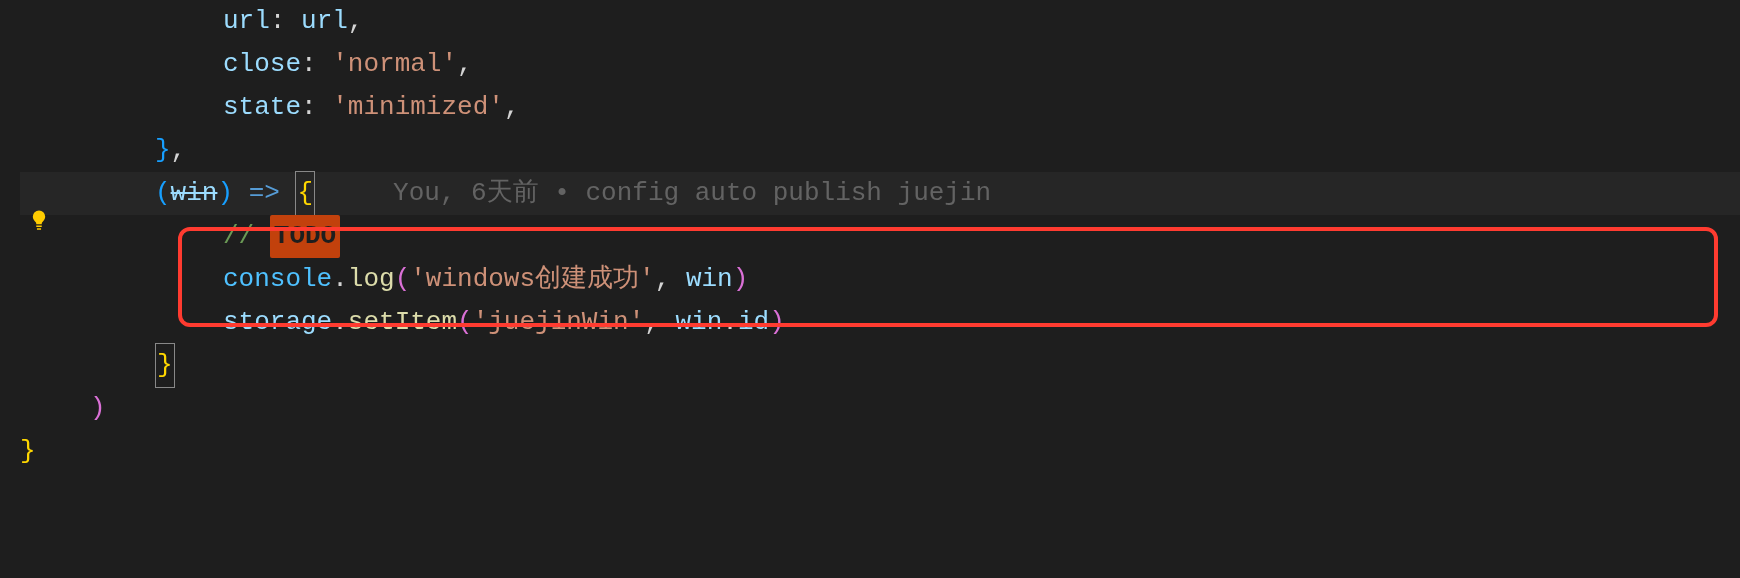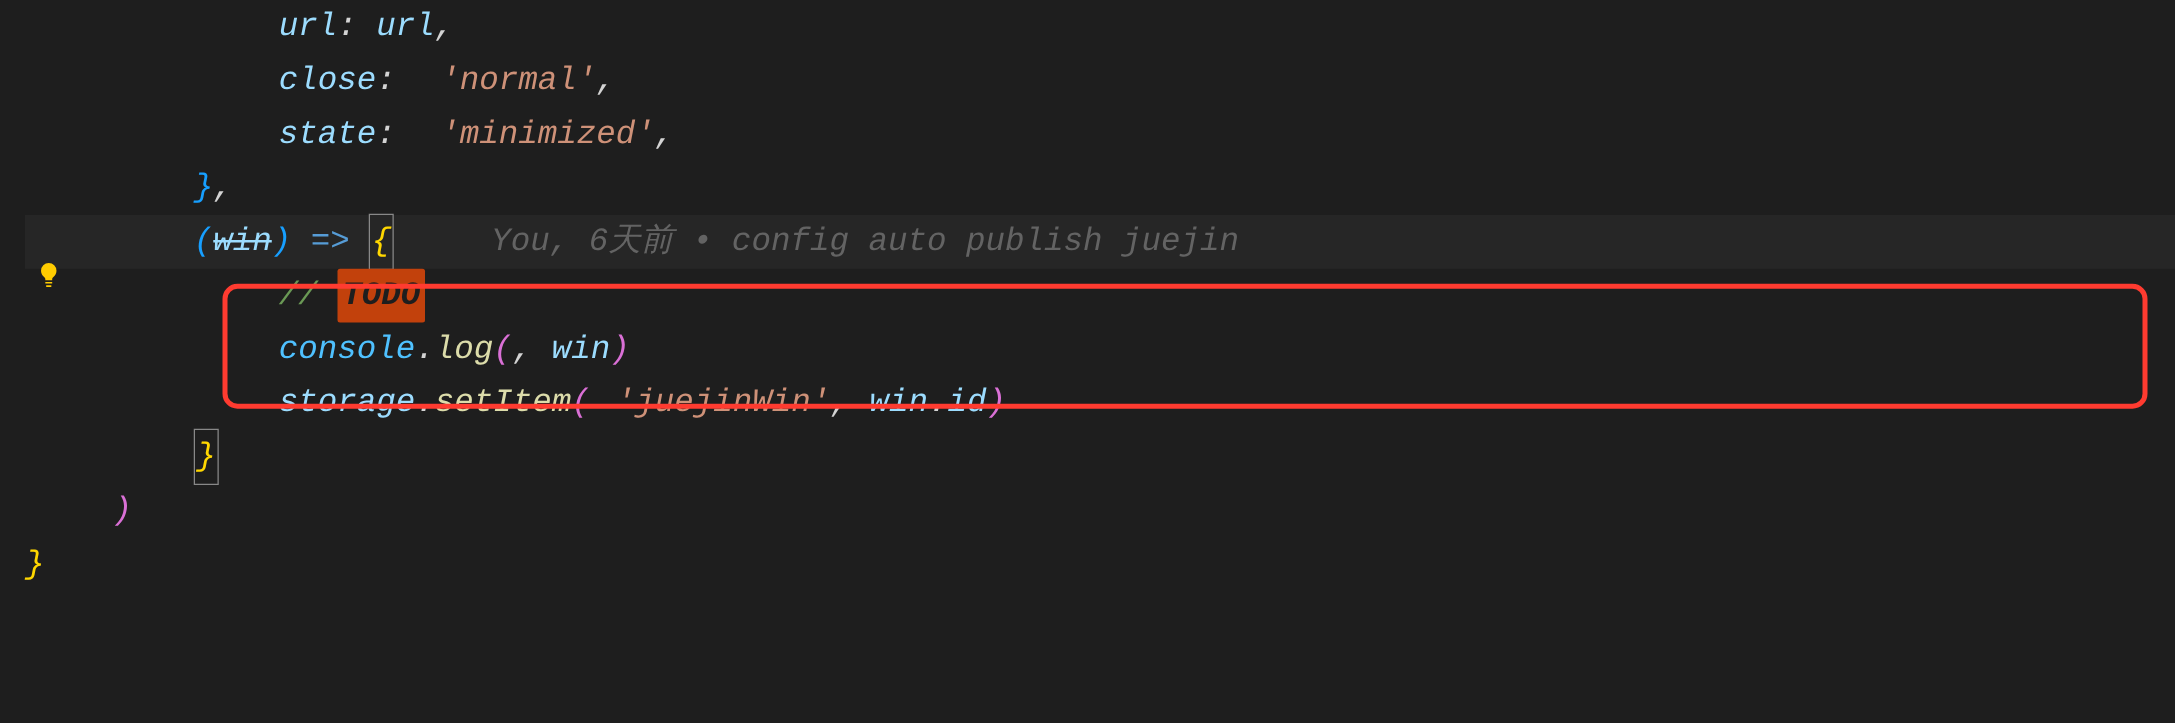--- a/index.html
+++ b/index.html
@@ -17,21 +17,20 @@
       width: 1740px;
       height: 578px;
       overflow: hidden;
       position: relative;
     }
     
     .editor {
       padding-top: 0;
       padding-left: 20px;
       position: relative;
-      font-style: italic;
     }
     
     .code-line {
       white-space: pre;
       position: relative;
       height: 43px;
       display: flex;
       align-items: center;
     }
     
@@ -55,21 +54,21 @@
       width: 1540px;
       height: 100px;
       border: 4px solid #ff3b30;
       border-radius: 12px;
       pointer-events: none;
       z-index: 5;
     }
     
     
     .c-property { color: #9cdcfe; }
-    .c-string { color: #ce9178; margin-left: 20px; }
+    .c-string { color: #ce9178; }
     .c-punct { color: #d4d4d4; }
     .c-brace-yellow { color: #ffd700; }
     .c-brace-blue { color: #179fff; }
     .c-brace-purple { color: #da70d6; }
     .c-comment { color: #6a9955; }
     .c-variable { color: #9cdcfe; }
     .c-arrow { color: #569cd6; }
     .c-object { color: #4fc1ff; }
     .c-method { color: #dcdcaa; }
     .c-todo-tag { 
@@ -112,21 +111,21 @@
 
   <div class="code-line"><span class="indent i1"></span><span class="c-property">state</span><span class="c-punct">: </span><span class="c-string">'minimized'</span><span class="c-punct">,</span></div>
 
 
   <div class="code-line"><span class="indent i2"></span><span class="c-brace-blue">}</span><span class="c-punct">,</span></div>
 
   <div class="code-line highlighted-line"><span class="indent i2"></span><span class="c-brace-blue">(</span><span class="c-variable c-strike">win</span><span class="c-brace-blue">)</span><span class="c-arrow"> =&gt; </span><span class="c-brace-yellow bracket-outline">{</span><span class="c-annotation">     You, 6天前 • config auto publish juejin</span></div>
 
   <div class="code-line"><span class="indent i1"></span><span class="c-comment">// </span><span class="c-todo-tag">TODO</span></div>
 
-  <div class="code-line"><span class="indent i1"></span><span class="c-object">console</span><span class="c-punct">.</span><span class="c-method">log</span><span class="c-brace-purple">(</span><span class="c-punct">, </span><span class="c-variable">win</span><span class="c-brace-purple">)</span></div>
+  <div class="code-line"><span class="indent i1"></span><span class="c-object">console</span><span class="c-punct">.</span><span class="c-method">log</span><span class="c-brace-purple">(</span><span class="c-string">'windows创建成功'</span><span class="c-punct">, </span><span class="c-variable">win</span><span class="c-brace-purple">)</span></div>
 
   <div class="code-line"><span class="indent i1"></span><span class="c-variable">storage</span><span class="c-punct">.</span><span class="c-method">setItem</span><span class="c-brace-purple">(</span><span class="c-string">'juejinWin'</span><span class="c-punct">, </span><span class="c-variable">win</span><span class="c-punct">.</span><span class="c-variable">id</span><span class="c-brace-purple">)</span></div>
 
   <div class="code-line"><span class="indent i2"></span><span class="c-brace-yellow bracket-outline">}</span></div>
 
   <div class="code-line"><span class="indent i3"></span><span class="c-brace-purple">)</span></div>
 
   <div class="code-line"><span class="indent i4"></span><span class="c-brace-yellow">}</span></div>
 
 </div>

